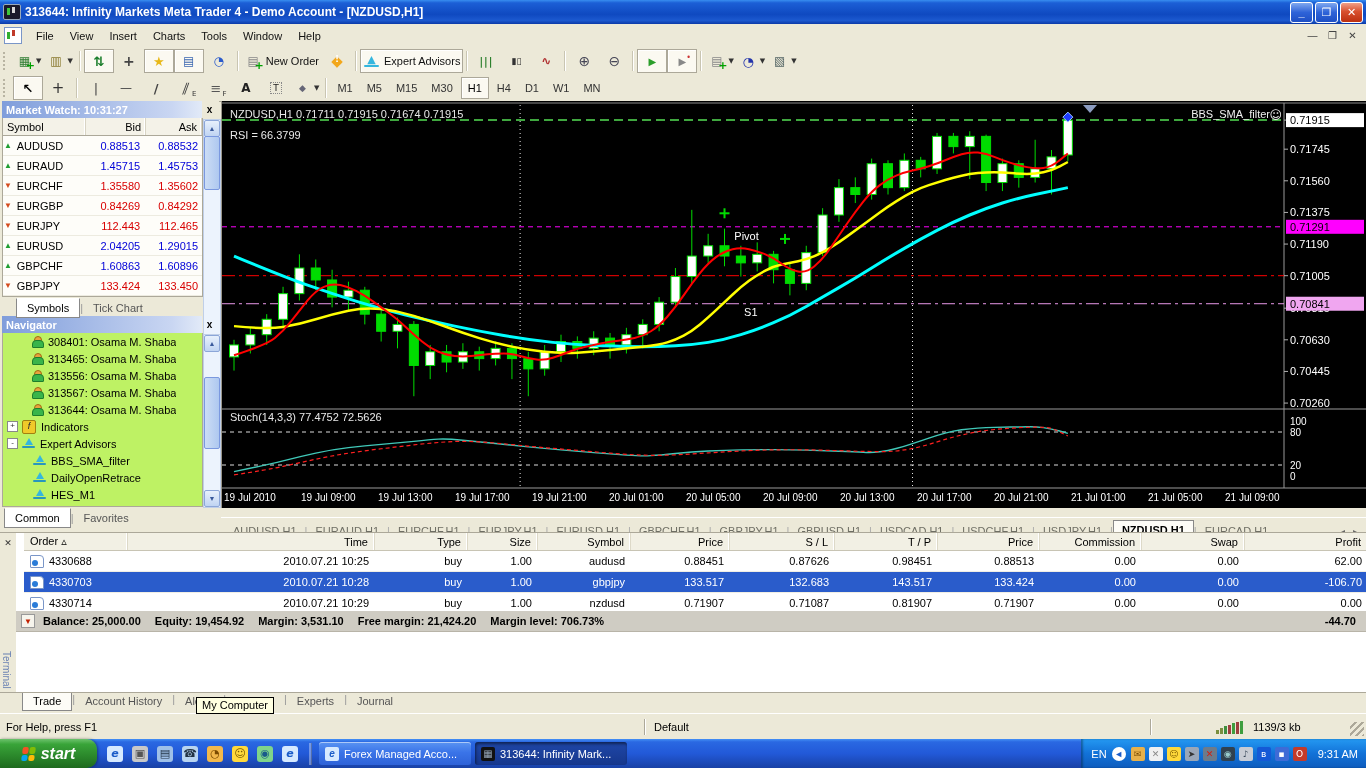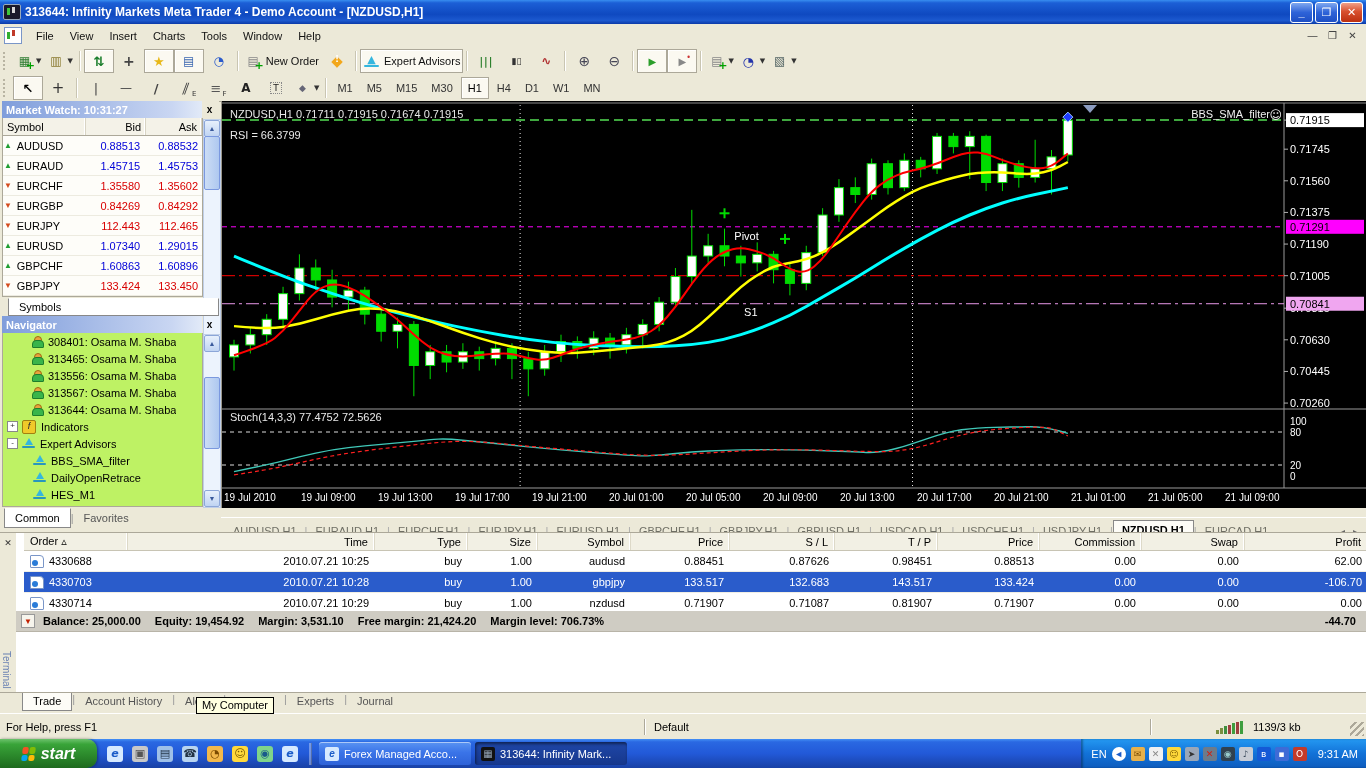--- a/index.html
+++ b/index.html
@@ -386,21 +386,21 @@
             </div>
             <div class="mw-row dn">
               <div class="mw-arrow">▼</div>
               <div class="mw-sym">EURJPY</div>
               <div class="mw-bid">112.443</div>
               <div class="mw-ask">112.465</div>
             </div>
             <div class="mw-row up">
               <div class="mw-arrow">▲</div>
               <div class="mw-sym">EURUSD</div>
-              <div class="mw-bid">1.07340</div>
+              <div class="mw-bid">2.04205</div>
               <div class="mw-ask">1.29015</div>
             </div>
             <div class="mw-row up">
               <div class="mw-arrow">▲</div>
               <div class="mw-sym">GBPCHF</div>
               <div class="mw-bid">1.60863</div>
               <div class="mw-ask">1.60896</div>
             </div>
             <div class="mw-row dn">
               <div class="mw-arrow">▼</div>
@@ -408,21 +408,21 @@
               <div class="mw-bid">133.424</div>
               <div class="mw-ask">133.450</div>
             </div>
           </div>
       </div>
       <div class="vscroll" style="left:201px;top:18px;height:270px;">
         <div class="vs-arrow" style="top:0;">▲</div>
         <div class="vs-thumb" style="top:16px;height:52px;"></div>
         <div class="vs-arrow" style="bottom:0;">▼</div>
       </div>
-      <div class="panel-tabs" id="mw-tabs" style="margin-left:6px;flex-direction:column;">
+      <div class="panel-tabs" id="mw-tabs" style="margin-left:14px;">
           <div class="ptab on">Symbols</div>
           <div class="ptab-sep">|</div>
           <div class="ptab">Tick Chart</div>
         </div>
     </div>
 
     <div id="nav">
       <div class="panel-title-wrap">
         <div class="panel-title">Navigator</div>
         <div class="panel-close">x</div>

